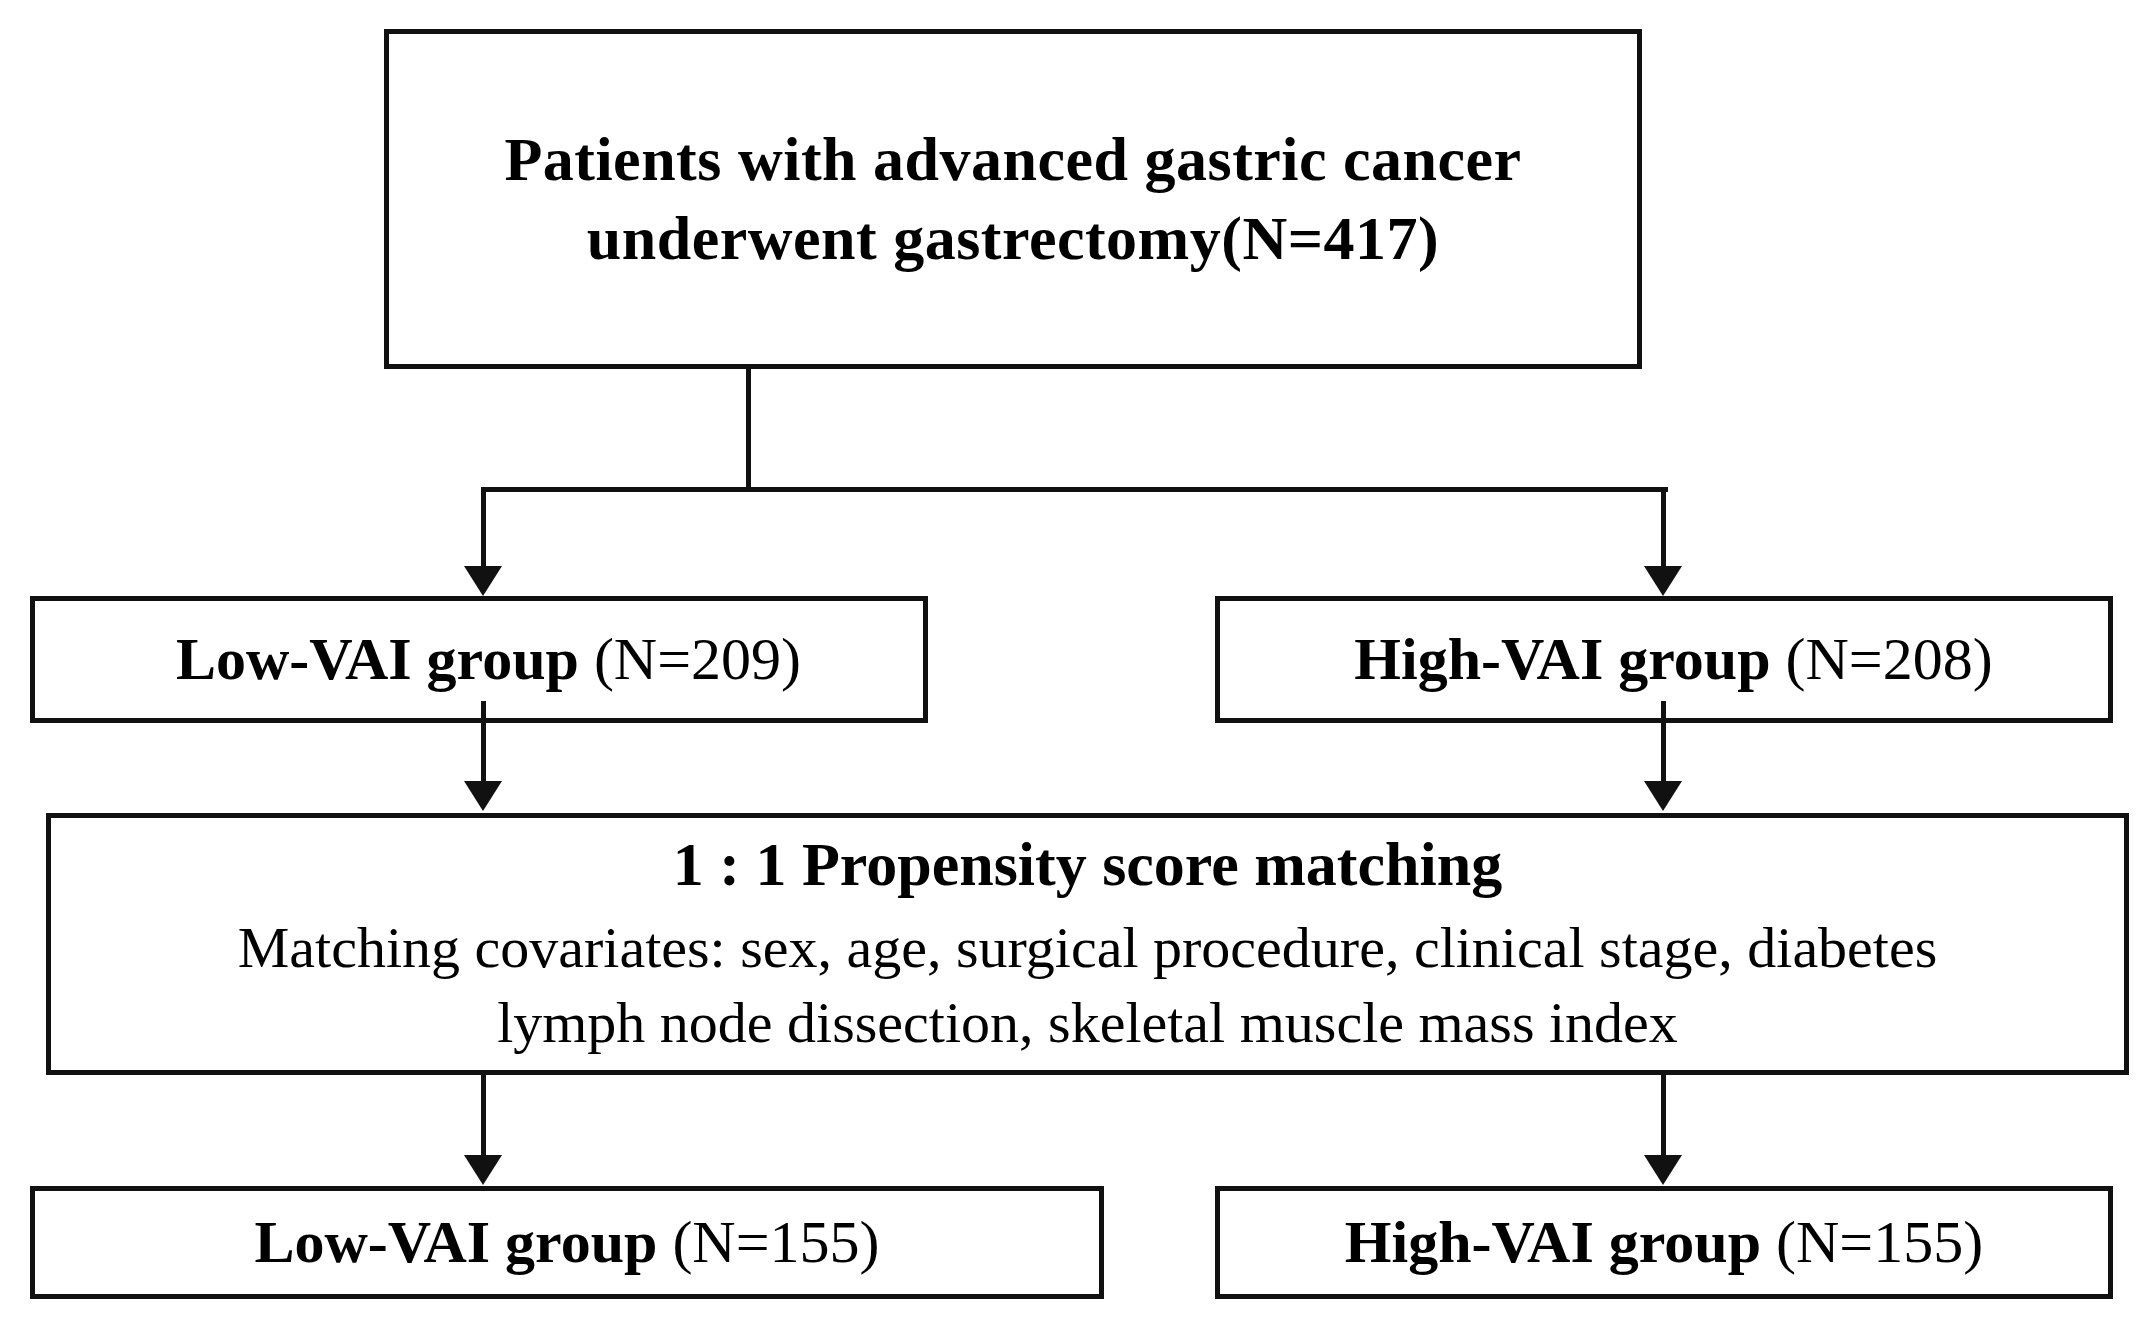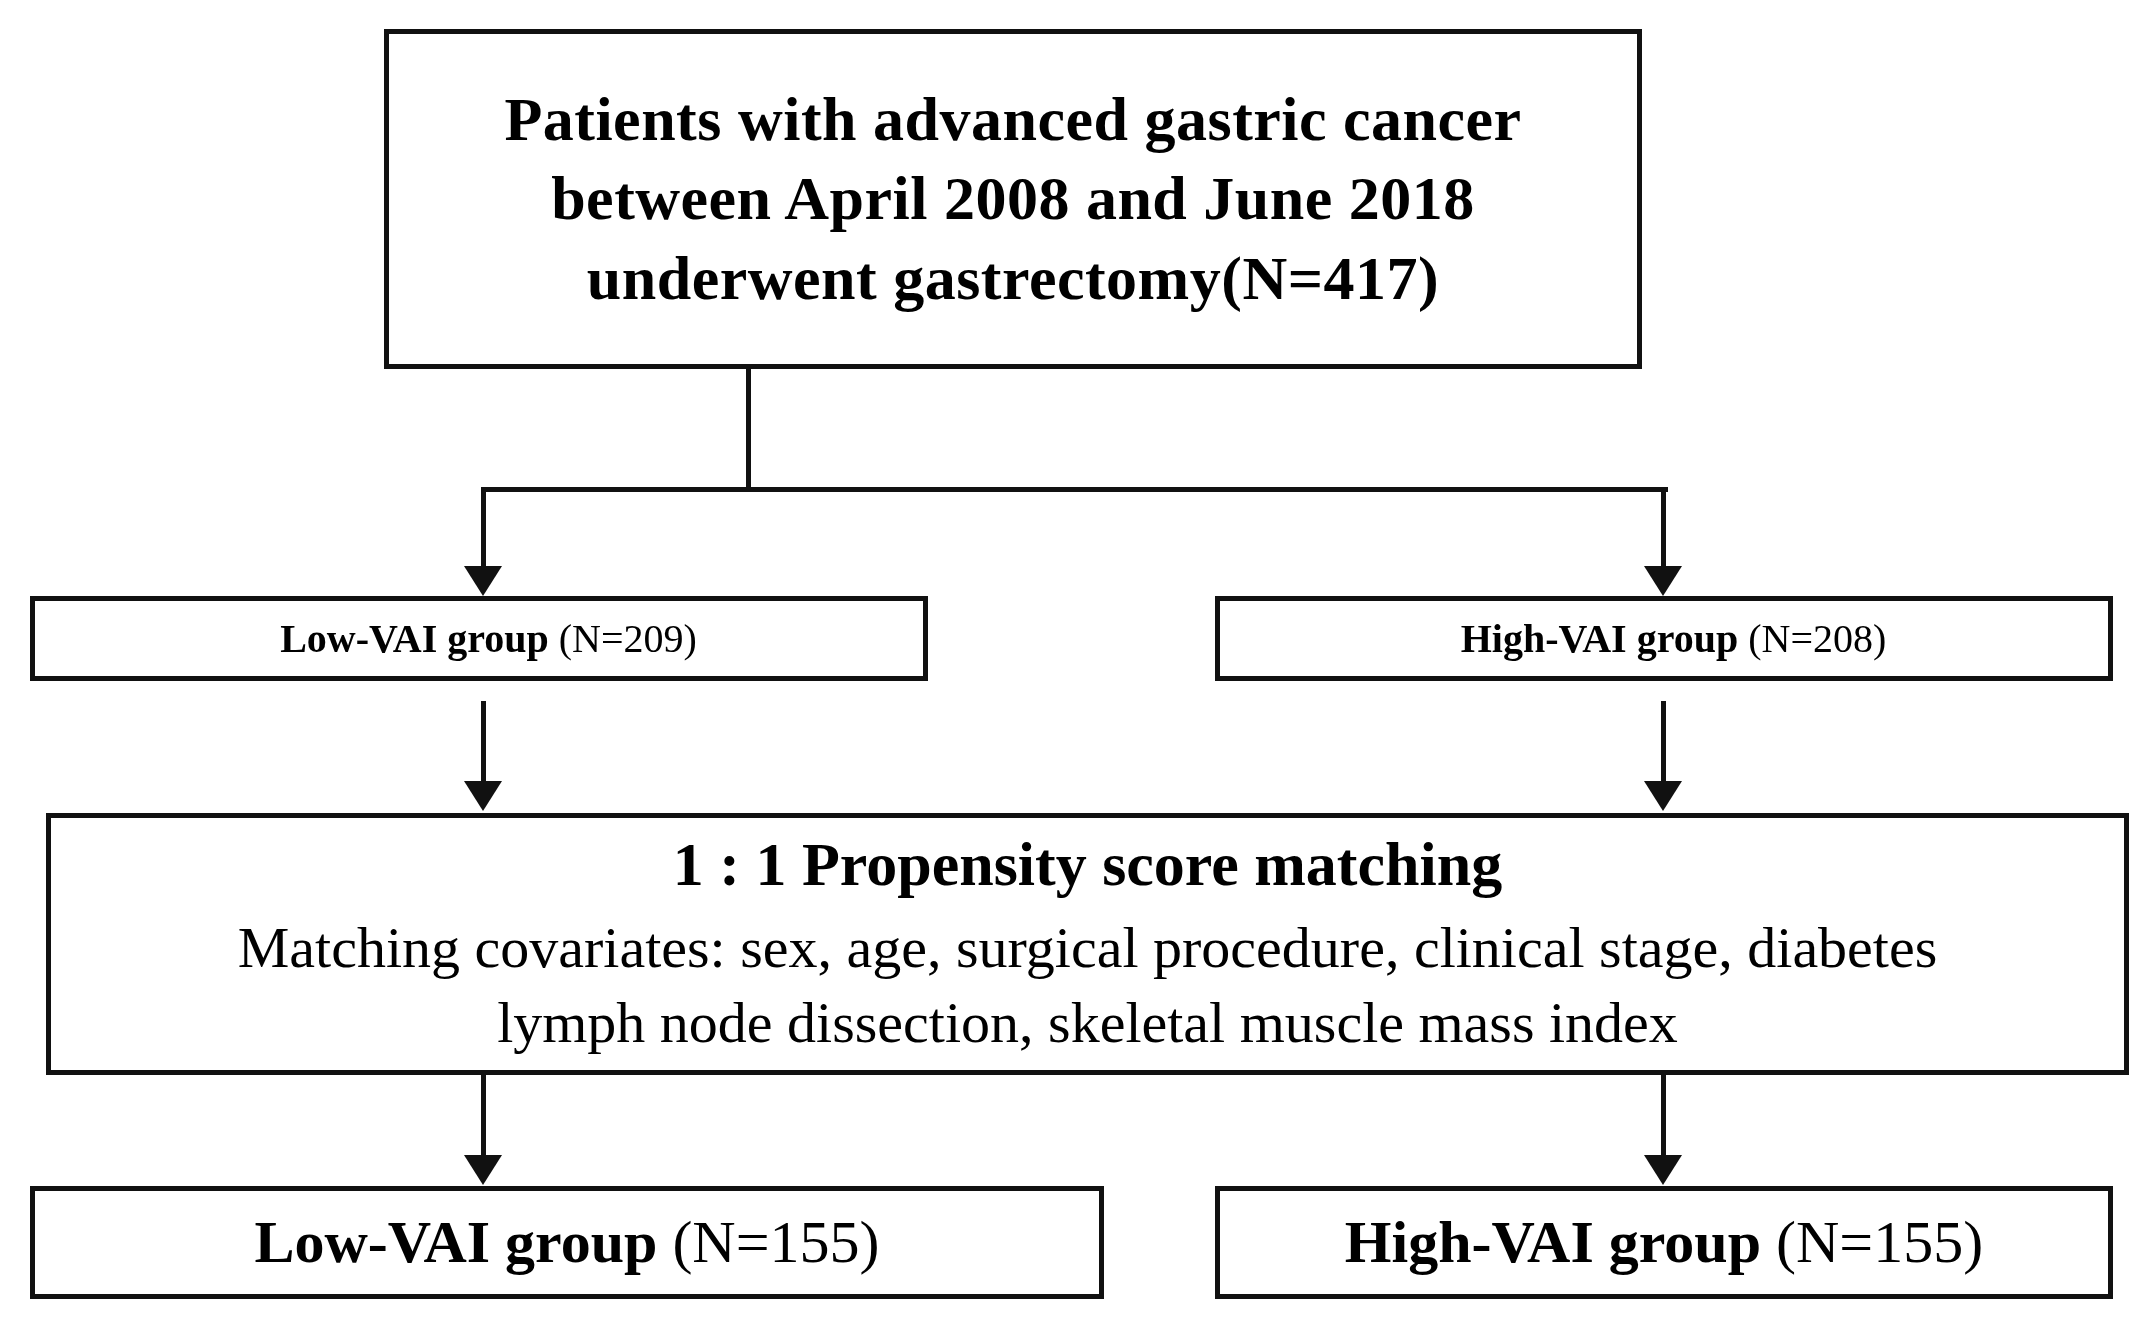--- a/index.html
+++ b/index.html
@@ -47,22 +47,22 @@
     height: 340px;
     font-size: 62px;
     letter-spacing: 0.5px;
     font-family: Liberation Serif, serif;
   }
   #node-cohort .line { margin: 3px 0; }
 
   
   #node-low-pre, #node-high-pre {
     top: 596px;
-    height: 85px;
-    font-size: 40px;
+    height: 127px;
+    font-size: 60px;
     padding-left: 19px;
   }
   #node-low-pre  { left: 30px;   width: 898px; }
   #node-high-pre { left: 1215px; width: 898px; }
 
   
   #node-psm {
     left: 46px;
     top: 813px;
     width: 2083px;
@@ -112,21 +112,20 @@
     border-top: 30px solid #111111;
   }
 </style>
 </head>
 <body>
 
 <div id="canvas">
 
   <div class="node" id="node-cohort">
     <span class="line bold">Patients with advanced gastric cancer</span>
-    <span class="line bold">between April 2008 and June 2018</span>
     <span class="line bold">underwent gastrectomy(N=417)</span>
   </div>
 
   <div class="vline" style="left:746px; top:369px; height:122px;"></div>
 
   <div class="hline" style="left:483px; top:487px; width:1185px;"></div>
 
   <div class="vline" style="left:481px; top:487px; height:84px;"></div>
   <div class="arrowhead" style="left:464px; top:566px;"></div>
 

